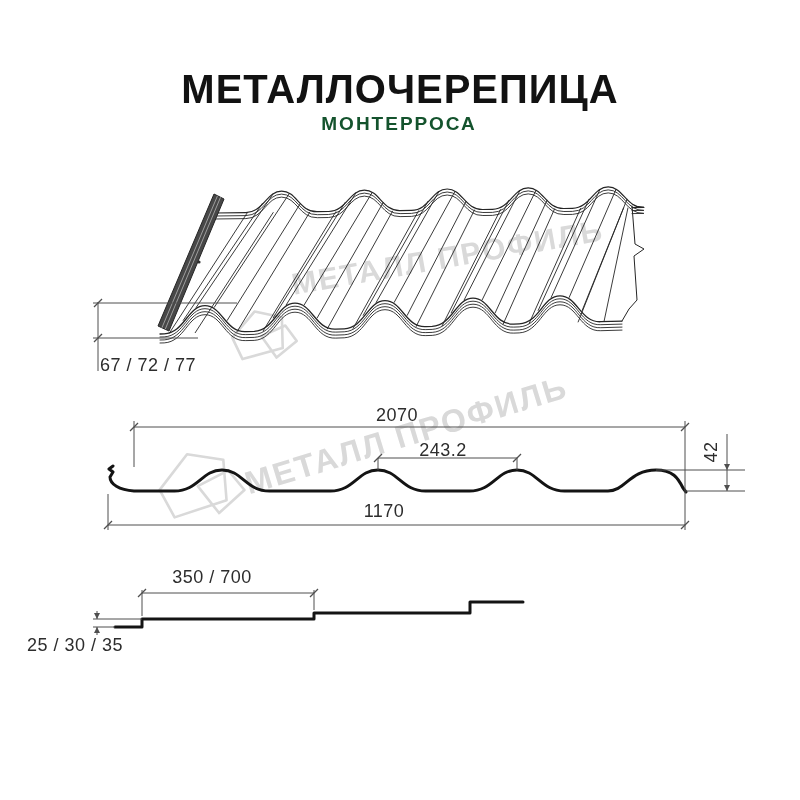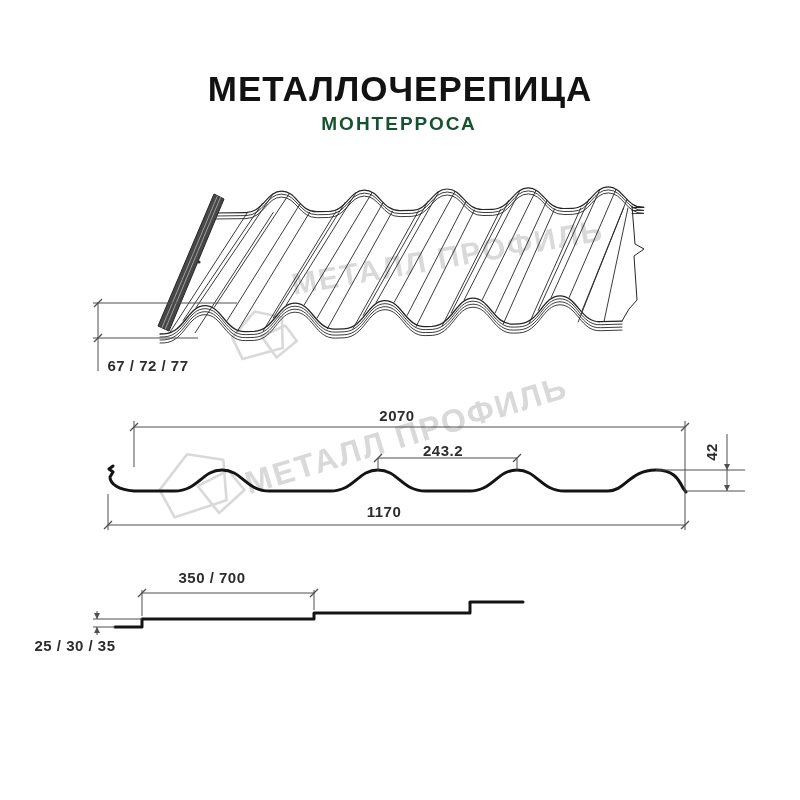--- a/index.html
+++ b/index.html
@@ -2,29 +2,29 @@
 <html><head>
 <meta charset="utf-8">
 <style>
   html,body{margin:0;padding:0;}
   .page{
     position:relative;width:800px;height:800px;background:#ffffff;overflow:hidden;
     font-family:"Liberation Sans",sans-serif;
   }
   .title{
     position:absolute;left:400px;top:89px;transform:translate(-50%,-50%);
-    font-size:35px;font-weight:bold;letter-spacing:1px;color:#121212;white-space:nowrap;z-index:3;
+    font-size:40px;font-weight:bold;letter-spacing:1px;color:#121212;white-space:nowrap;z-index:3;
   }
   .subtitle{
     position:absolute;left:399px;top:124px;transform:translate(-50%,-50%);
     font-size:19px;font-weight:600;letter-spacing:2px;color:#14532d;white-space:nowrap;z-index:3;
   }
   .lbl{
-    position:absolute;transform:translate(-50%,-50%);font-size:15px;color:#2d2d2d;
-    white-space:nowrap;z-index:3;letter-spacing:0.5px;font-weight:bold;
+    position:absolute;transform:translate(-50%,-50%);font-size:18px;color:#2d2d2d;
+    white-space:nowrap;z-index:3;letter-spacing:0.5px;
   }
   .lbl.rot{transform:translate(-50%,-50%) rotate(-90deg);}
   .wm-text{
     position:absolute;color:#d9d9d9;font-weight:bold;white-space:nowrap;
     transform-origin:left center;z-index:1;letter-spacing:2px;
   }
   .wm1{left:292px;top:268px;font-size:30px;transform:rotate(-10deg);}
   .wm2{left:246px;top:466px;font-size:32px;transform:rotate(-17deg);}
   svg.draw{position:absolute;left:0;top:0;z-index:2;}
 </style>

